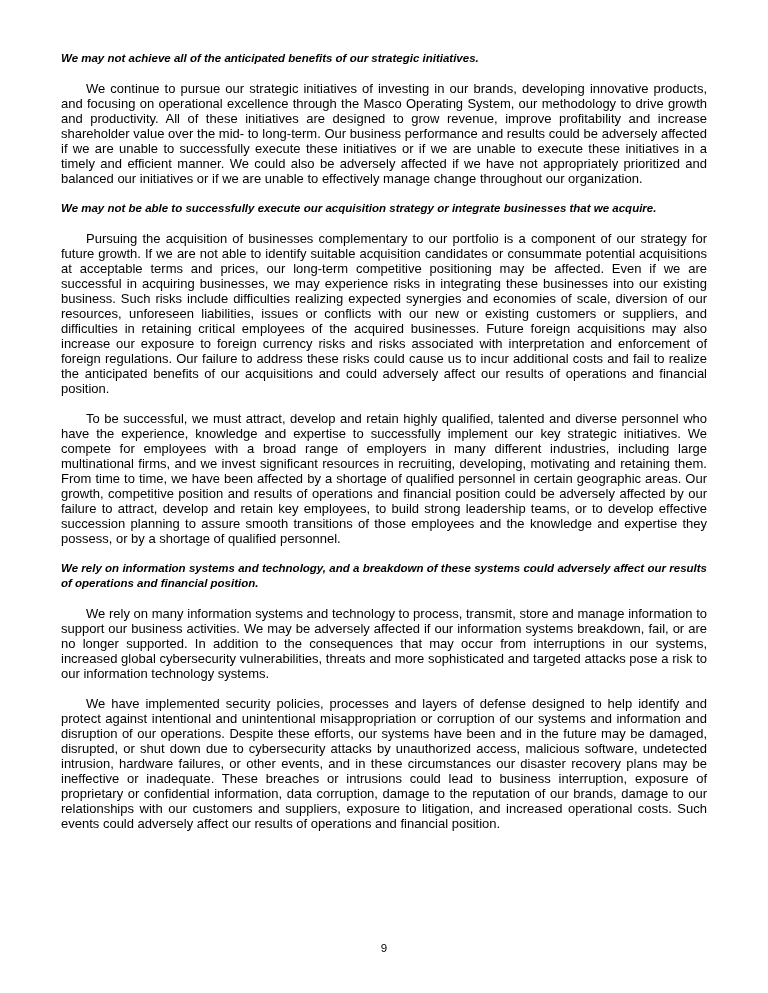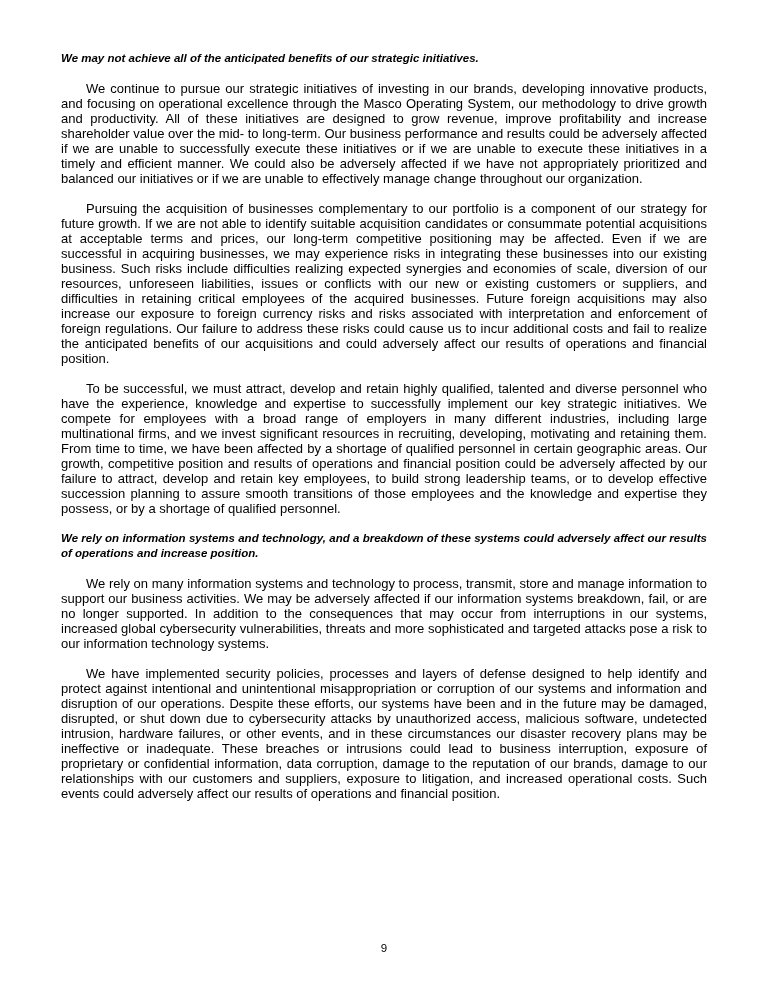--- a/index.html
+++ b/index.html
@@ -50,28 +50,29 @@
 <body>
 
 <div class="page">
 
   <div class="section">
     <p class="risk-heading">We may not achieve all of the anticipated benefits of our strategic initiatives.</p>
     <p class="risk-paragraph">We continue to pursue our strategic initiatives of investing in our brands, developing innovative products, and focusing on operational excellence through the Masco Operating System, our methodology to drive growth and productivity. All of these initiatives are designed to grow revenue, improve profitability and increase shareholder value over the mid- to long-term. Our business performance and results could be adversely affected if we are unable to successfully execute these initiatives or if we are unable to execute these initiatives in a timely and efficient manner. We could also be adversely affected if we have not appropriately prioritized and balanced our initiatives or if we are unable to effectively manage change throughout our organization.</p>
   </div>
 
   <div class="section">
+    <p class="risk-heading">We may not be able to successfully execute our acquisition strategy or integrate businesses that we acquire.</p>
     <p class="risk-paragraph">Pursuing the acquisition of businesses complementary to our portfolio is a component of our strategy for future growth. If we are not able to identify suitable acquisition candidates or consummate potential acquisitions at acceptable terms and prices, our long-term competitive positioning may be affected. Even if we are successful in acquiring businesses, we may experience risks in integrating these businesses into our existing business. Such risks include difficulties realizing expected synergies and economies of scale, diversion of our resources, unforeseen liabilities, issues or conflicts with our new or existing customers or suppliers, and difficulties in retaining critical employees of the acquired businesses. Future foreign acquisitions may also increase our exposure to foreign currency risks and risks associated with interpretation and enforcement of foreign regulations. Our failure to address these risks could cause us to incur additional costs and fail to realize the anticipated benefits of our acquisitions and could adversely affect our results of operations and financial position.</p>
   </div>
 
   <div class="section">
     <p class="risk-paragraph">To be successful, we must attract, develop and retain highly qualified, talented and diverse personnel who have the experience, knowledge and expertise to successfully implement our key strategic initiatives. We compete for employees with a broad range of employers in many different industries, including large multinational firms, and we invest significant resources in recruiting, developing, motivating and retaining them. From time to time, we have been affected by a shortage of qualified personnel in certain geographic areas. Our growth, competitive position and results of operations and financial position could be adversely affected by our failure to attract, develop and retain key employees, to build strong leadership teams, or to develop effective succession planning to assure smooth transitions of those employees and the knowledge and expertise they possess, or by a shortage of qualified personnel.</p>
   </div>
 
   <div class="section">
-    <p class="risk-heading">We rely on information systems and technology, and a breakdown of these systems could adversely affect our results of operations and increase position.</p>
+    <p class="risk-heading">We rely on information systems and technology, and a breakdown of these systems could adversely affect our results of operations and financial position.</p>
     <p class="risk-paragraph">We rely on many information systems and technology to process, transmit, store and manage information to support our business activities. We may be adversely affected if our information systems breakdown, fail, or are no longer supported. In addition to the consequences that may occur from interruptions in our systems, increased global cybersecurity vulnerabilities, threats and more sophisticated and targeted attacks pose a risk to our information technology systems.</p>
     <p class="risk-paragraph">We have implemented security policies, processes and layers of defense designed to help identify and protect against intentional and unintentional misappropriation or corruption of our systems and information and disruption of our operations. Despite these efforts, our systems have been and in the future may be damaged, disrupted, or shut down due to cybersecurity attacks by unauthorized access, malicious software, undetected intrusion, hardware failures, or other events, and in these circumstances our disaster recovery plans may be ineffective or inadequate. These breaches or intrusions could lead to business interruption, exposure of proprietary or confidential information, data corruption, damage to the reputation of our brands, damage to our relationships with our customers and suppliers, exposure to litigation, and increased operational costs. Such events could adversely affect our results of operations and financial position.</p>
   </div>
 
   <div class="page-number">9</div>
 
 </div>
 
 </body></html>

